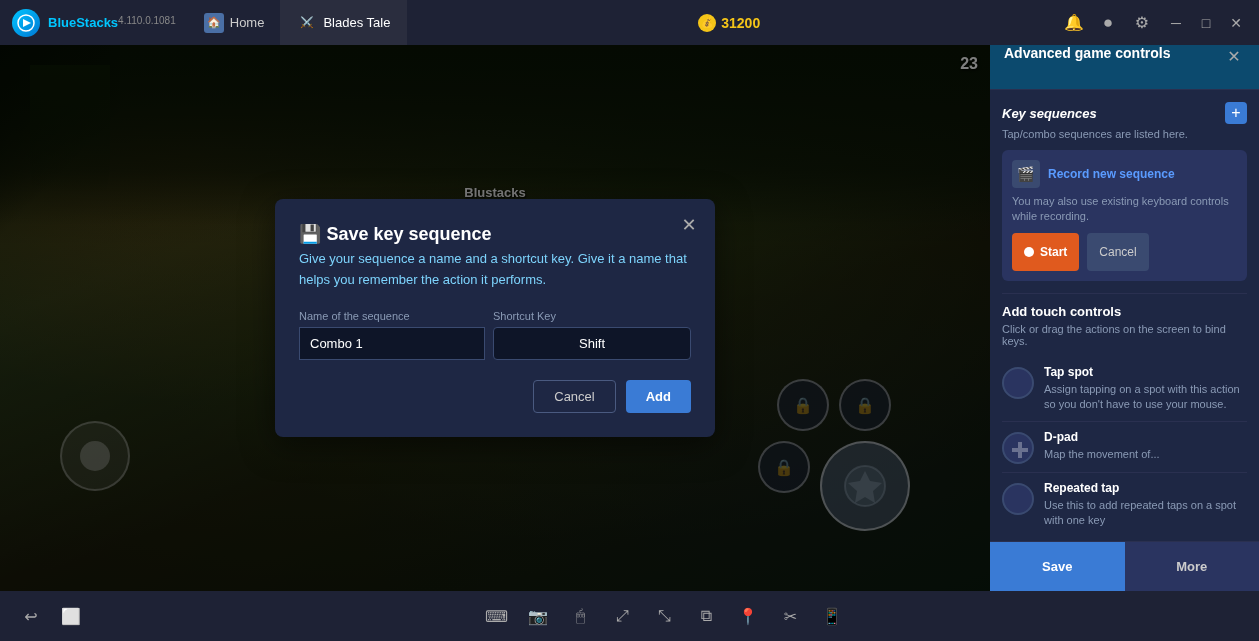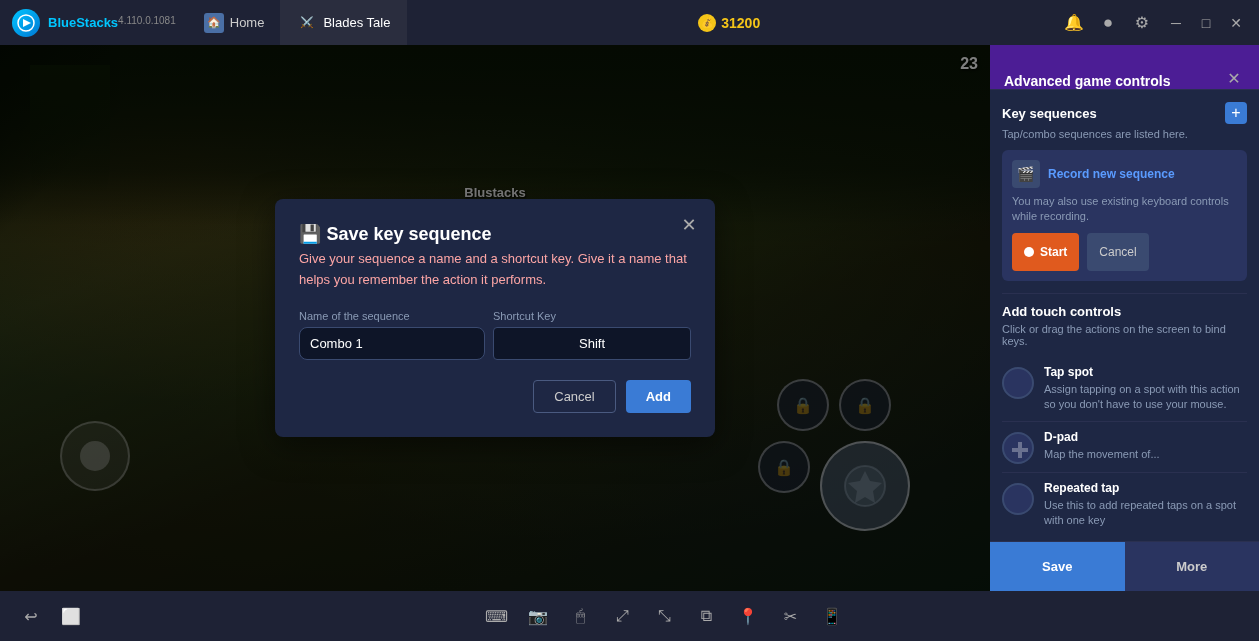--- a/index.html
+++ b/index.html
@@ -312,23 +312,23 @@
     
     .right-panel {
       width: 269px;
       background: #1e2744;
       display: flex;
       flex-direction: column;
       flex-shrink: 0;
     }
     .panel-header {
       height: 45px;
-      background: #4c1d95;
-      display: flex;
-      align-items: flex-end;
+      background: #0c4a6e;
+      display: flex;
+      align-items: flex-start;
       justify-content: space-between;
       padding: 0 14px;
       border-bottom: 1px solid #2a3050;
     }
     .panel-title {
       color: white;
       font-size: 14px;
       font-weight: 600;
     }
     .panel-close-btn {
@@ -354,20 +354,21 @@
     .section-header {
       display: flex;
       justify-content: space-between;
       align-items: center;
       margin-bottom: 4px;
     }
     .section-title {
       color: white;
       font-size: 13px;
       font-weight: 600;
+      font-style: italic;
     }
     .section-add-btn {
       width: 22px;
       height: 22px;
       background: #3a7bd5;
       border: none;
       border-radius: 4px;
       color: white;
       cursor: pointer;
       font-size: 16px;
@@ -563,42 +564,42 @@
       color: #aaa;
       cursor: pointer;
       font-size: 18px;
       width: 24px;
       height: 24px;
       display: flex;
       align-items: center;
       justify-content: center;
     }
     .modal-desc {
-      color: #fca5a5;
+      color: #7dd3fc;
       font-size: 13px;
       line-height: 1.6;
       margin-bottom: 20px;
     }
     .modal-fields {
       display: flex;
       gap: 8px;
       margin-bottom: 20px;
       align-items: center;
     }
     .field-group { flex: 1; }
     .field-label {
       color: #8a9ab5;
       font-size: 11px;
       margin-bottom: 5px;
     }
     .field-input {
       width: 100%;
       background: #0e1528;
       border: 1px solid #3a4a70;
-      border-radius: 8px;
+      border-radius: 0;
       padding: 8px 10px;
       color: white;
       font-size: 13px;
       outline: none;
     }
     .shortcut-group {
       min-width: 100px;
     }
     .shortcut-input {
       width: 100%;

